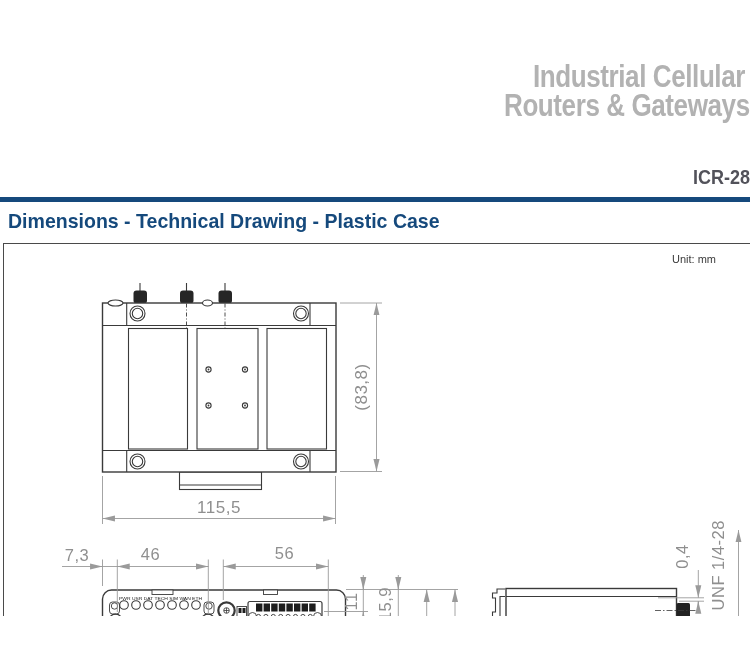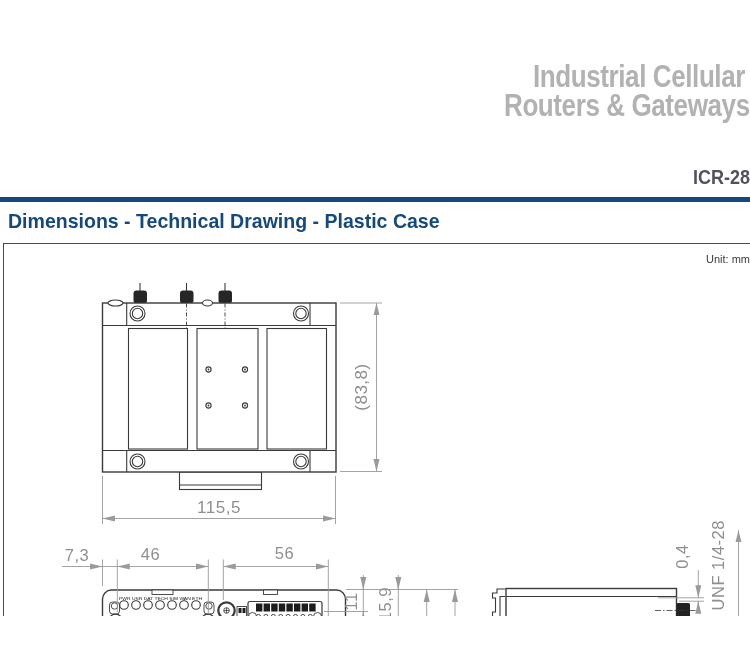--- a/index.html
+++ b/index.html
@@ -7,21 +7,21 @@
   .page{position:relative;width:750px;height:616px;overflow:hidden;background:#fff;}
   .abs{position:absolute;}
   .brand-line{font-weight:bold;color:#b2b2b2;font-size:31px;line-height:29px;white-space:nowrap;
               transform:scaleX(0.84);transform-origin:left top;letter-spacing:-0.5px;}
   .model{font-weight:bold;color:#52525a;font-size:20px;white-space:nowrap;
          transform:scaleX(0.9);transform-origin:left top;}
   .navy-bar{left:0;top:197px;width:750px;height:5px;background:#15497c;}
   .section-heading{left:8px;top:209px;font-weight:bold;font-size:21px;color:#15497c;white-space:nowrap;
                    transform:scaleX(0.93);transform-origin:left top;}
   .draw-box{left:3px;top:243px;width:770px;height:420px;border:1px solid #4a4a4a;background:#fff;}
-  .unit{left:706px;top:253px;font-size:11px;color:#3a3a3a;white-space:nowrap;text-align:right;}
+  .unit{left:672px;top:253px;font-size:11px;color:#3a3a3a;white-space:nowrap;text-align:right;}
   svg{position:absolute;left:0;top:0;}
   svg text{font-family:"Liberation Sans",sans-serif;}
   .dimtxt{fill:#8f8f8f;font-size:17px;letter-spacing:0.5px;}
   .dimtxt-s{fill:#8f8f8f;font-size:16.5px;letter-spacing:0.5px;}
   .tinytxt{fill:#1a1a1a;font-size:3.5px;}
 </style>
 </head>
 <body>
 
 <div class="page">

